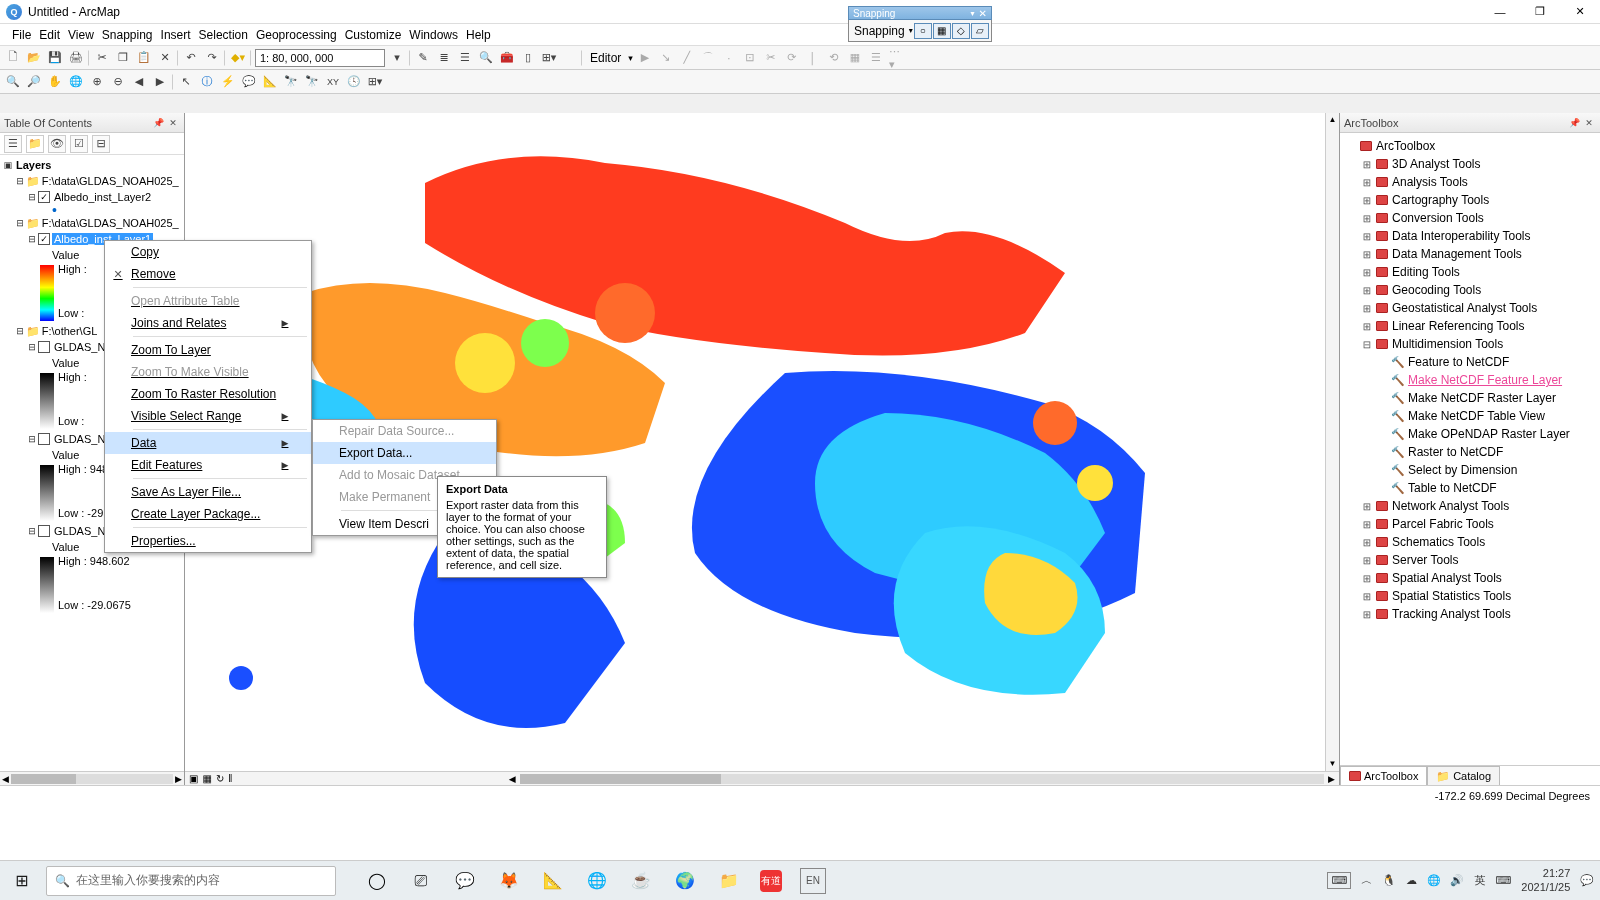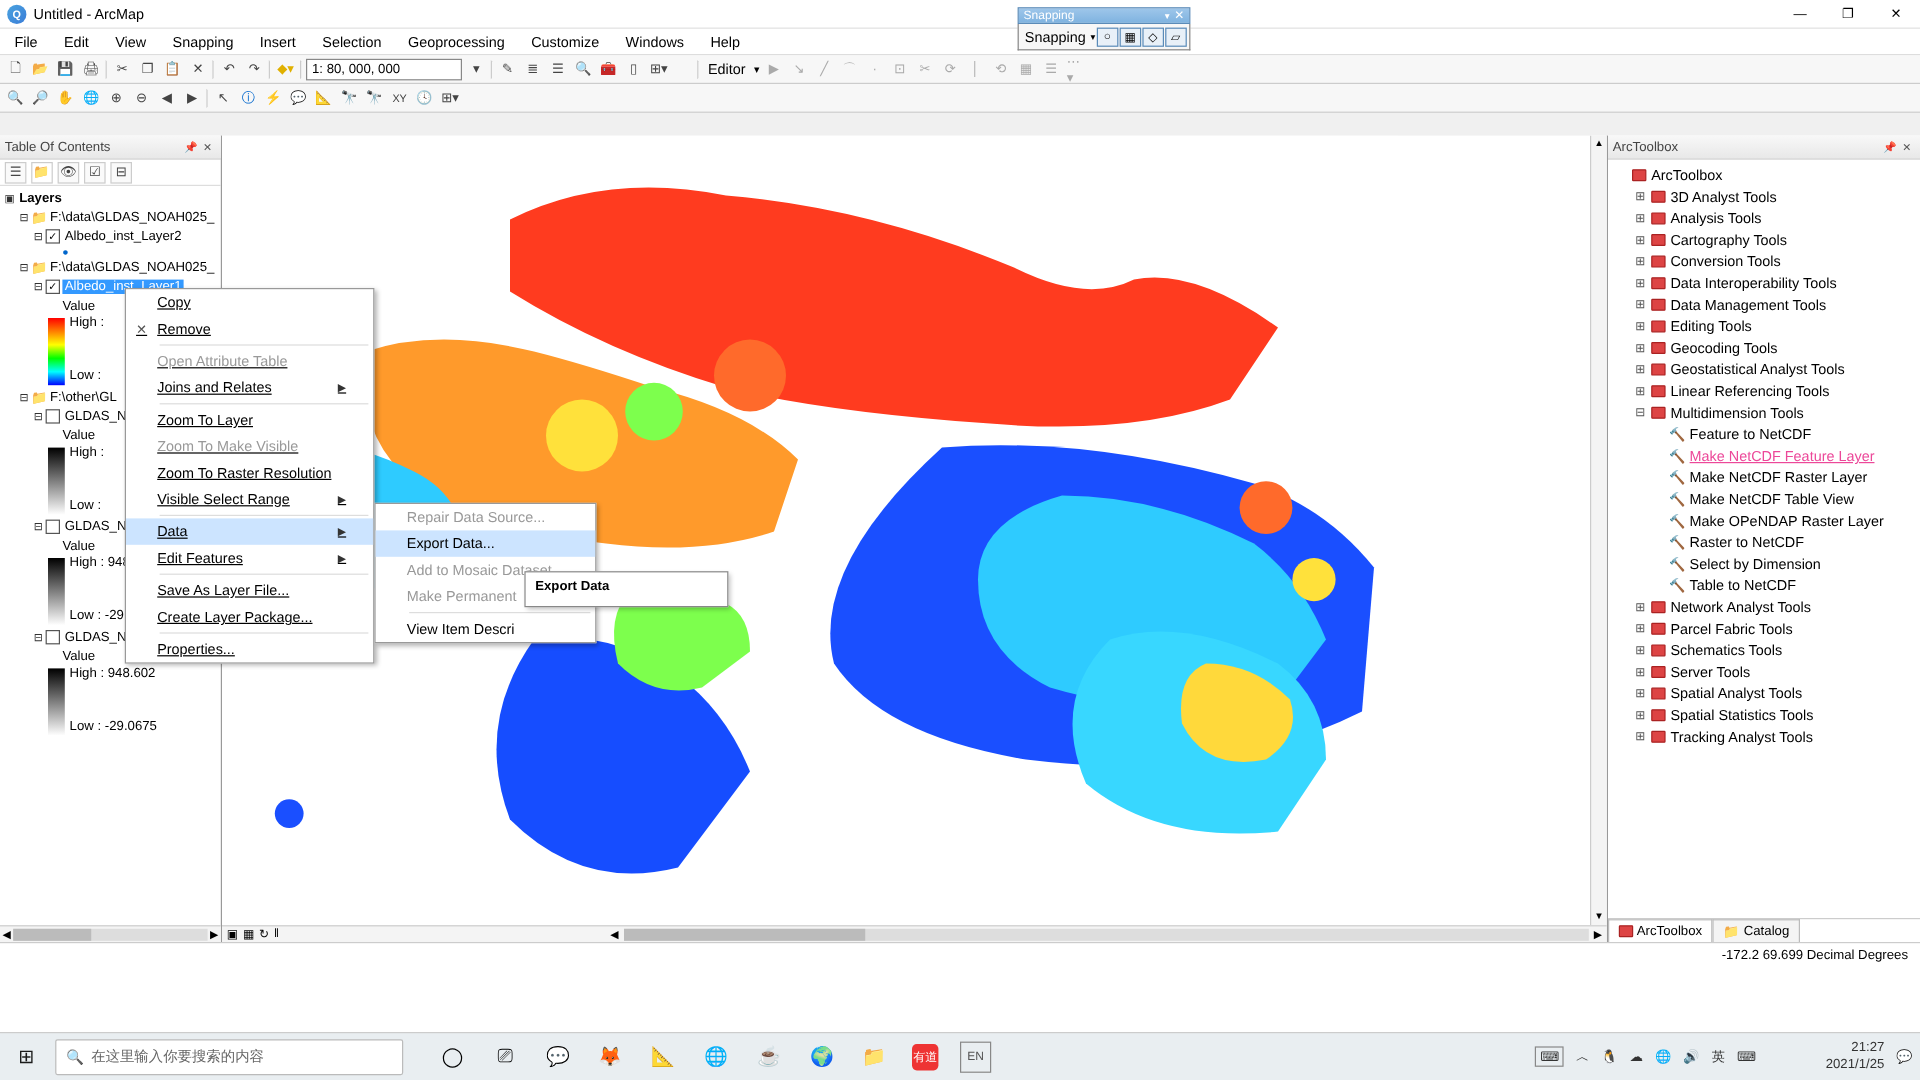--- a/index.html
+++ b/index.html
@@ -4,21 +4,21 @@
 <style>
 * { box-sizing: border-box; margin: 0; padding: 0; font-family: "Segoe UI", Tahoma, sans-serif; }
 body { background: #f0f0f0; width: 1600px; height: 900px; overflow: hidden; position: relative; font-size: 12px; }
 
 .titlebar { height: 24px; background: #fff; display: flex; align-items: center; padding-left: 6px; border-bottom: 1px solid #ddd; }
 .titlebar .app-icon { width:16px; height:16px; background:linear-gradient(135deg,#4aa3df,#3b7dd8); border-radius:50%; margin-right:6px; display:flex;align-items:center;justify-content:center;color:#fff;font-size:9px;font-weight:bold;}
 .titlebar .title { flex:1; }
 .titlebar .win-controls { display:flex; }
 .titlebar .win-controls div { width:40px; height:24px; display:flex; align-items:center; justify-content:center; font-size:11px; }
 
-.menubar { height: 22px; background:#fff; display:flex; align-items:center; padding-left:8px; gap:14px; border-bottom:1px solid #ddd; }
+.menubar { height: 22px; background:#fff; display:flex; align-items:center; padding-left:8px; border-bottom:1px solid #ddd; }
 .menubar span { padding:2px 4px; }
 
 .toolbar { height: 24px; background:#f7f7f7; border-bottom:1px solid #ccc; display:flex; align-items:center; padding-left:4px; gap:3px; }
 .tb-btn { width:18px; height:18px; border:1px solid transparent; display:flex; align-items:center; justify-content:center; font-size:11px; color:#444; }
 .tb-btn.sep { width:2px; border-left:1px solid #ccc; height:16px; }
 .scale-box { width:130px; height:18px; border:1px solid #888; background:#fff; padding:0 4px; font-size:11px; display:flex; align-items:center; }
 
 .main-area { position:absolute; top:94px; left:0; right:0; bottom:115px; display:flex;margin-top:19px; }
 
 
@@ -83,21 +83,21 @@
 .map-bottom{height:14px;background:#f4f4f4;border-top:1px solid #ccc;display:flex;align-items:center;padding:0 4px;gap:4px;font-size:10px;}
 .statusbar{position:absolute;bottom:95px;height:20px;left:0;right:0;background:#fff;display:flex;align-items:center;justify-content:flex-end;padding-right:10px;font-size:11px;gap:8px;border-top:1px solid #ccc;}
 
 
 .taskbar{position:absolute;bottom:0;left:0;right:0;height:40px;background:#e9eef1;border-top:1px solid #ccc;display:flex;align-items:center;padding:0 6px;gap:8px;}
 .start-btn{width:32px;height:32px;display:flex;align-items:center;justify-content:center;font-size:16px;color:#1b1b1b;}
 .search-box{flex:0 0 290px;height:30px;background:#fff;border:1px solid #bbb;border-radius:2px;display:flex;align-items:center;padding:0 8px;color:#666;gap:6px;}
 .task-icons{display:flex;gap:18px;align-items:center;margin-left:20px;}
 .task-icons .ti{width:26px;height:26px;display:flex;align-items:center;justify-content:center;font-size:16px;}
 .tray{margin-left:auto;display:flex;align-items:center;gap:10px;color:#333;font-size:11px;}
-.tray .clock{text-align:right;line-height:1.2;margin-left:48px;}
+.tray .clock{text-align:right;line-height:1.2;}
 
 
 .gap-band{position:absolute;bottom:40px;left:0;right:0;height:55px;background:#fff;}
 </style>
 </head>
 <body>
 
 <div class="titlebar">
   <div class="app-icon">Q</div>
   <div class="title">Untitled - ArcMap</div>
@@ -655,20 +655,21 @@
     </div>
     <div class="sep"></div>
     <div class="mi">
       <span class="icon-col"></span>
       <span class="txt">View Item Descri</span>
     </div>
   </div>
 
 <div class="tooltip" style="top:476px;left:437px;">
   <div class="tt-title">Export Data</div>
+  <div>Export raster data from this layer to the format of your choice. You can also choose other settings, such as the extent of data, the spatial reference, and cell size.</div>
 </div>
 
 <div class="statusbar">
   <span>-172.2  69.699 Decimal Degrees</span>
 </div>
 <div class="gap-band"></div>
 
 <div class="taskbar">
   <div class="start-btn">⊞</div>
   <div class="search-box">

